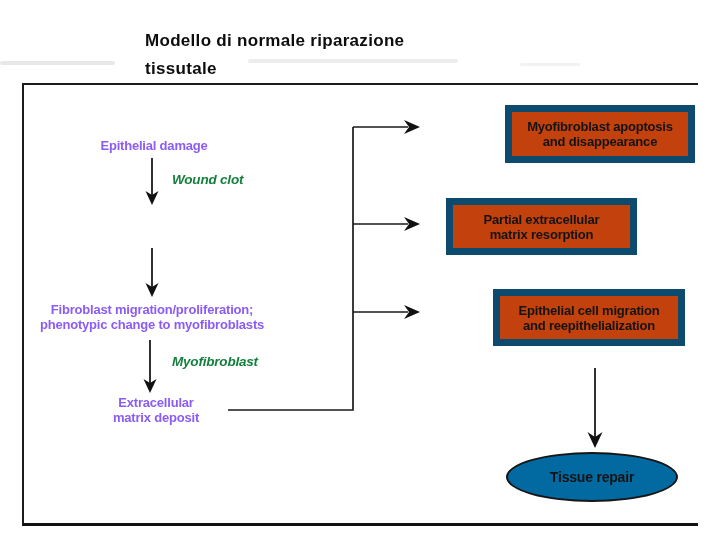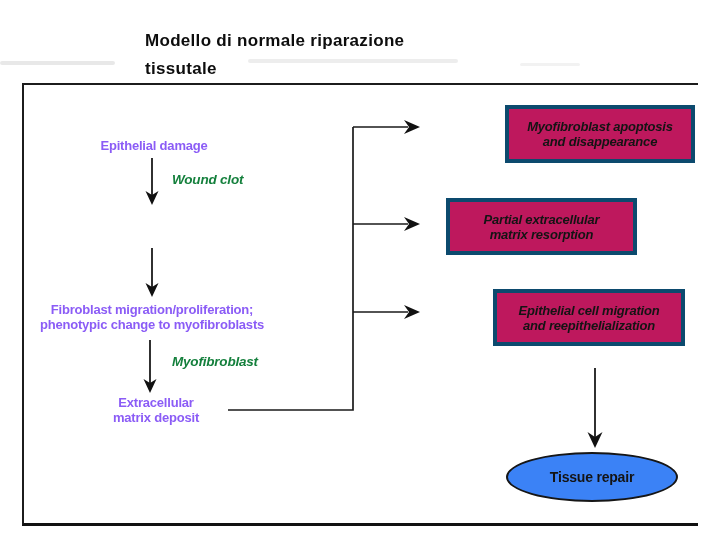--- a/index.html
+++ b/index.html
@@ -39,33 +39,33 @@
 
   .flow-label {
     position: absolute; font-size: 13.5px; font-style: italic;
     font-weight: 600; letter-spacing: -0.2px; color: #15803d;
   }
   .t-woundclot    { left: 172px; top: 172px; }
   .t-angiogenesis { left: 172px; top: 354px; }
 
   .outcome-box {
     position: absolute; box-sizing: border-box;
-    border: 4px solid #0c4a6e; background: #be185d;
+    border: 7px solid #0c4a6e; background: #c2410c;
     display: flex; align-items: center; justify-content: center;
     text-align: center; font-size: 13px; font-weight: bold;
-    line-height: 15px; letter-spacing: -0.2px; font-style: italic;
+    line-height: 15px; letter-spacing: -0.2px;
   }
   .box-apoptosis  { left: 505px; top: 105px; width: 190px; height: 58px; }
   .box-resorption { left: 446px; top: 198px; width: 191px; height: 57px; }
   .box-migration  { left: 493px; top: 289px; width: 192px; height: 57px; }
 
   .ellipse {
     position: absolute; left: 506px; top: 452px; width: 172px; height: 50px;
     box-sizing: border-box; border: 2px solid #161616; border-radius: 50%;
-    background: #3b82f6; display: flex; align-items: center; justify-content: center;
+    background: #0369a1; display: flex; align-items: center; justify-content: center;
     font-size: 14px; font-weight: bold; letter-spacing: -0.2px;
   }
 
   .artifact { position: absolute; border-radius: 2px; }
   .a1 { left: 0px;   top: 61px; width: 115px; height: 4px; background: rgba(0,0,0,0.09); }
   .a2 { left: 248px; top: 59px; width: 210px; height: 4px; background: rgba(0,0,0,0.07); }
   .a3 { left: 520px; top: 63px; width: 60px;  height: 3px; background: rgba(0,0,0,0.05); }
 </style>
 </head>
 <body>

